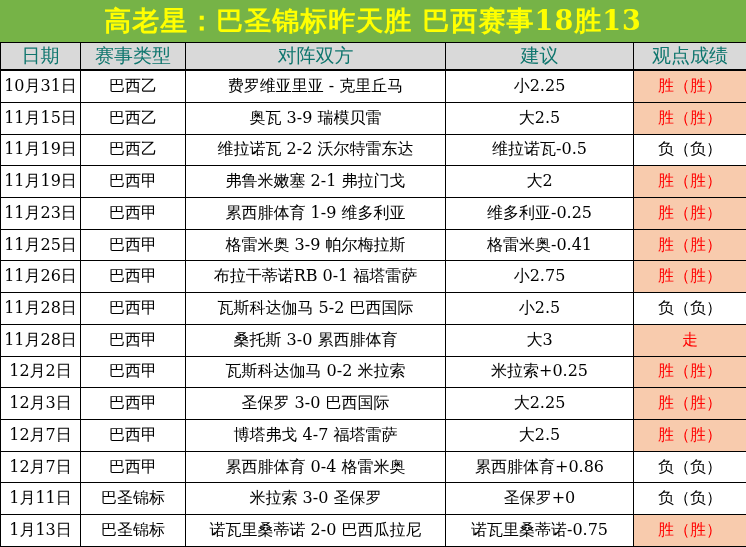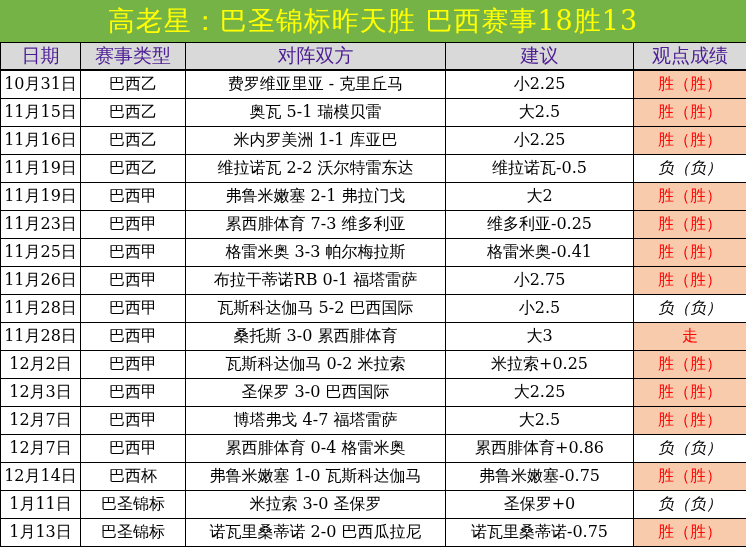--- a/index.html
+++ b/index.html
@@ -15,21 +15,21 @@
     overflow: hidden;
     background: #ffffff;
   }
   .title-bar {
     width: 746px;
     height: 42px;
     box-sizing: border-box;
     background: var(--title-bg, #76B347);
     color: var(--title-text, #FFFF00);
     font-size: 27px;
-    font-weight: normal;
+    font-weight: bold;
     display: flex;
     align-items: center;
     justify-content: center;
     letter-spacing: 1px;
     white-space: pre;
   }
   table.record {
     width: 746px;
     height: 505px;
     border-collapse: collapse;
@@ -39,21 +39,21 @@
     border: 1px solid #000000;
     text-align: center;
     vertical-align: middle;
     padding: 0 2px;
     overflow: hidden;
     white-space: nowrap;
     box-sizing: border-box;
   }
   table.record thead th {
     background: var(--header-bg, #D9D9D9);
-    color: #4c1d95;
+    color: #0f766e;
     font-size: 19px;
     font-weight: normal;
     height: 19px;
     border-bottom-width: 2px;
   }
   table.record tbody td {
     background: #ffffff;
     color: #000000;
     font-size: 16px;
     font-weight: normal;
@@ -63,21 +63,20 @@
   col.c-matchup   { width: 260px; }
   col.c-suggest   { width: 188px; }
   col.c-result    { width: 113px; }
   td.result-win, td.result-push {
     background: var(--win-bg, #F8CBAD) !important;
     color: var(--win-text, #FF0000) !important;
   }
   td.result-loss {
     background: #ffffff !important;
     color: #000000 !important;
-    font-style: italic;
   }
 </style>
 </head>
 <body>
 
 <div class="screen">
   <div class="title-bar">高老星：巴圣锦标昨天胜 巴西赛事18胜13</div>
 
   <table class="record">
     <colgroup>
@@ -100,56 +99,49 @@
         <tr>
           <td>10月31日</td>
           <td>巴西乙</td>
           <td>费罗维亚里亚 - 克里丘马</td>
           <td>小2.25</td>
           <td class="result-win">胜（胜）</td>
         </tr>
         <tr>
           <td>11月15日</td>
           <td>巴西乙</td>
-          <td>奥瓦 5-1 瑞模贝雷</td>
+          <td>奥瓦 3-9 瑞模贝雷</td>
           <td>大2.5</td>
-          <td class="result-win">胜（胜）</td>
-        </tr>
-        <tr>
-          <td>11月16日</td>
-          <td>巴西乙</td>
-          <td>米内罗美洲 1-1 库亚巴</td>
-          <td>小2.25</td>
           <td class="result-win">胜（胜）</td>
         </tr>
         <tr>
           <td>11月19日</td>
           <td>巴西乙</td>
           <td>维拉诺瓦 2-2 沃尔特雷东达</td>
           <td>维拉诺瓦-0.5</td>
           <td class="result-loss">负（负）</td>
         </tr>
         <tr>
           <td>11月19日</td>
           <td>巴西甲</td>
           <td>弗鲁米嫩塞 2-1 弗拉门戈</td>
           <td>大2</td>
           <td class="result-win">胜（胜）</td>
         </tr>
         <tr>
           <td>11月23日</td>
           <td>巴西甲</td>
-          <td>累西腓体育 7-3 维多利亚</td>
+          <td>累西腓体育 1-9 维多利亚</td>
           <td>维多利亚-0.25</td>
           <td class="result-win">胜（胜）</td>
         </tr>
         <tr>
           <td>11月25日</td>
           <td>巴西甲</td>
-          <td>格雷米奥 3-3 帕尔梅拉斯</td>
+          <td>格雷米奥 3-9 帕尔梅拉斯</td>
           <td>格雷米奥-0.41</td>
           <td class="result-win">胜（胜）</td>
         </tr>
         <tr>
           <td>11月26日</td>
           <td>巴西甲</td>
           <td>布拉干蒂诺RB 0-1 福塔雷萨</td>
           <td>小2.75</td>
           <td class="result-win">胜（胜）</td>
         </tr>
@@ -187,27 +179,20 @@
           <td>博塔弗戈 4-7 福塔雷萨</td>
           <td>大2.5</td>
           <td class="result-win">胜（胜）</td>
         </tr>
         <tr>
           <td>12月7日</td>
           <td>巴西甲</td>
           <td>累西腓体育 0-4 格雷米奥</td>
           <td>累西腓体育+0.86</td>
           <td class="result-loss">负（负）</td>
-        </tr>
-        <tr>
-          <td>12月14日</td>
-          <td>巴西杯</td>
-          <td>弗鲁米嫩塞 1-0 瓦斯科达伽马</td>
-          <td>弗鲁米嫩塞-0.75</td>
-          <td class="result-win">胜（胜）</td>
         </tr>
         <tr>
           <td>1月11日</td>
           <td>巴圣锦标</td>
           <td>米拉索 3-0 圣保罗</td>
           <td>圣保罗+0</td>
           <td class="result-loss">负（负）</td>
         </tr>
         <tr>
           <td>1月13日</td>

